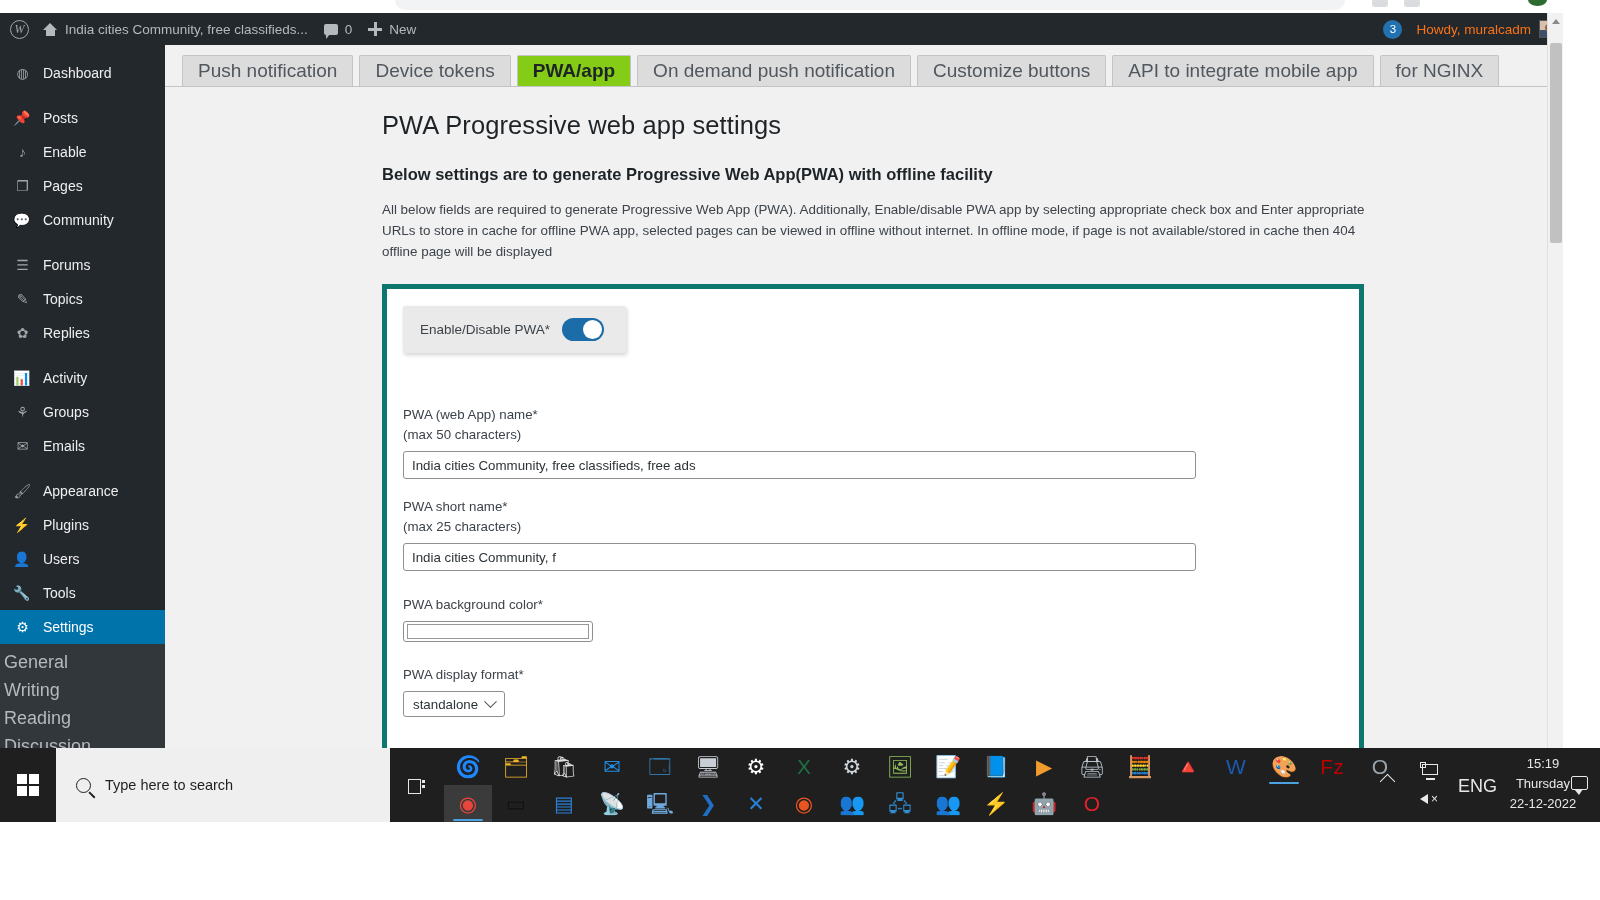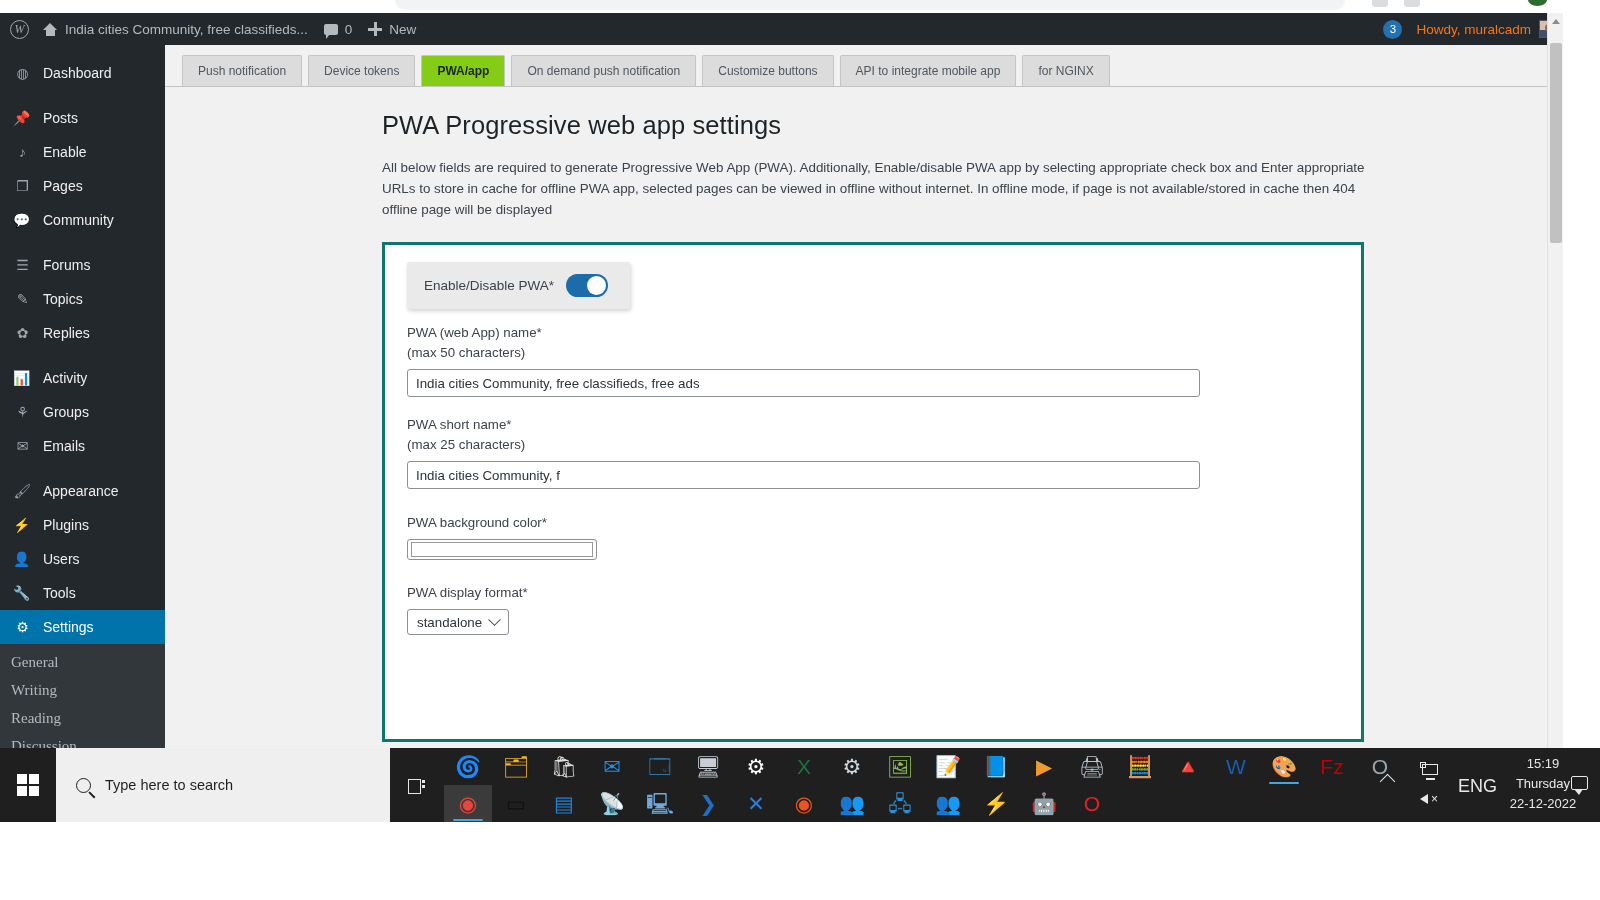--- a/index.html
+++ b/index.html
@@ -89,44 +89,44 @@
   }
   .menu-row.active { background: #0073aa; color: #fff; }
   .menu-row.active::after {
     content: ""; position: absolute; right: -8px; top: 50%; transform: translateY(-50%);
     border-top: 8px solid transparent; border-bottom: 8px solid transparent; border-left: 8px solid #0073aa;
   }
   .menu-gap { height: 11px; }
   .mi { width: 19px; height: 19px; display: inline-flex; align-items: center; justify-content: center; color: #a0a5aa; flex: 0 0 19px; }
   .menu-row.active .mi { color: #fff; }
   .submenu { background: #32373c; padding: 4px 0 8px 0; }
-  .sub-row { height: 28px; display: flex; align-items: center; padding-left: 11px; font-size: 15px; color: #b4b9be; font-family: Liberation Serif, serif; }
+  .sub-row { height: 28px; display: flex; align-items: center; padding-left: 4px; font-size: 18px; color: #b4b9be; }
 
   
   .content {
     position: absolute; left: 165px; top: 45px; width: 1398px; height: 703px;
     background: #f1f1f1; overflow: hidden;
   }
   .tabs { display: flex; align-items: flex-end; gap: 6px; padding: 8px 0 0 17px; height: 41px; }
   .tab {
     background: #dcdcdc; border: 1px solid #c3c4c7; border-bottom: none;
-    padding: 7px 15px 7px 15px; font-size: 12px; color: #50575e; line-height: 16px;
+    padding: 7px 15px 7px 15px; font-size: 19px; color: #50575e; line-height: 16px;
     border-radius: 2px 2px 0 0; white-space: nowrap;
   }
   .tab.active { background: #84cc16; color: #1d2327; font-weight: bold; border-color: #c3c4c7; }
   .tabs-rule { height: 1px; background: #c3c4c7; margin: 0 0 0 0; }
 
   .page { padding: 22px 34px 0 217px; }
   h1.pg-title { font-size: 25.5px; font-weight: normal; color: #1d2327; line-height: 1.3; letter-spacing: .1px; }
   h3.pg-sub { font-size: 16.5px; font-weight: bold; color: #1d2327; margin-top: 23px; }
   p.pg-desc { font-size: 13.4px; color: #3c434a; line-height: 21px; margin-top: 15px; width: 1005px; }
 
   .panel {
-    margin-top: 22px; width: 982px; background: #fff; border: 3px solid #0f766e;
-    padding: 14px 0 0 8px; min-height: 500px;
+    margin-top: 22px; width: 982px; background: #fff; border: 5px solid #0f766e;
+    padding: 14px 0 0 2px; min-height: 500px;
   }
   .toggle-box {
     margin: 3px 0 0 14px; background: #eaeaea; display: inline-flex; align-items: center;
     gap: 12px; padding: 12px 22px 12px 17px; border-radius: 2px;
     box-shadow: 1px 2px 4px rgba(0,0,0,.18);
   }
   .toggle-label { font-size: 13.5px; color: #3c434a; }
   .switch {
     width: 42px; height: 23px; background: #1b6ca8; border-radius: 12px; position: relative;
   }
@@ -346,32 +346,33 @@
       <div class="tab active">PWA/app</div>
       <div class="tab">On demand push notification</div>
       <div class="tab">Customize buttons</div>
       <div class="tab">API to integrate mobile app</div>
       <div class="tab">for NGINX</div>
     </div>
   <div class="tabs-rule"></div>
 
   <div class="page">
     <h1 class="pg-title">PWA Progressive web app settings</h1>
+    <h3 class="pg-sub">Below settings are to generate Progressive Web App(PWA) with offline facility</h3>
     <p class="pg-desc">All below fields are required to generate Progressive Web App (PWA). Additionally, Enable/disable PWA app by selecting appropriate check box and Enter appropriate URLs to store in cache for offline PWA app, selected pages can be viewed in offline without internet. In offline mode, if page is not available/stored in cache then 404 offline page will be displayed</p>
 
     <div class="panel">
 
       <div class="toggle-box">
         <span class="toggle-label">Enable/Disable PWA*</span>
         <span class="switch">
           <span class="knob"></span>
         </span>
       </div>
 
-      <div class="fld" style="margin-top:14px">
+      <div class="fld" style="margin-top:52px">
         <div class="fld-label">PWA (web App) name*</div>
         <div class="fld-label">(max 50 characters)</div>
         <input class="txtin" type="text" value="India cities Community, free classifieds, free ads" style="">
       </div>
 
       <div class="fld" style="margin-top:18px">
         <div class="fld-label">PWA short name*</div>
         <div class="fld-label">(max 25 characters)</div>
         <input class="txtin" type="text" value="India cities Community, f" style="">
       </div>

